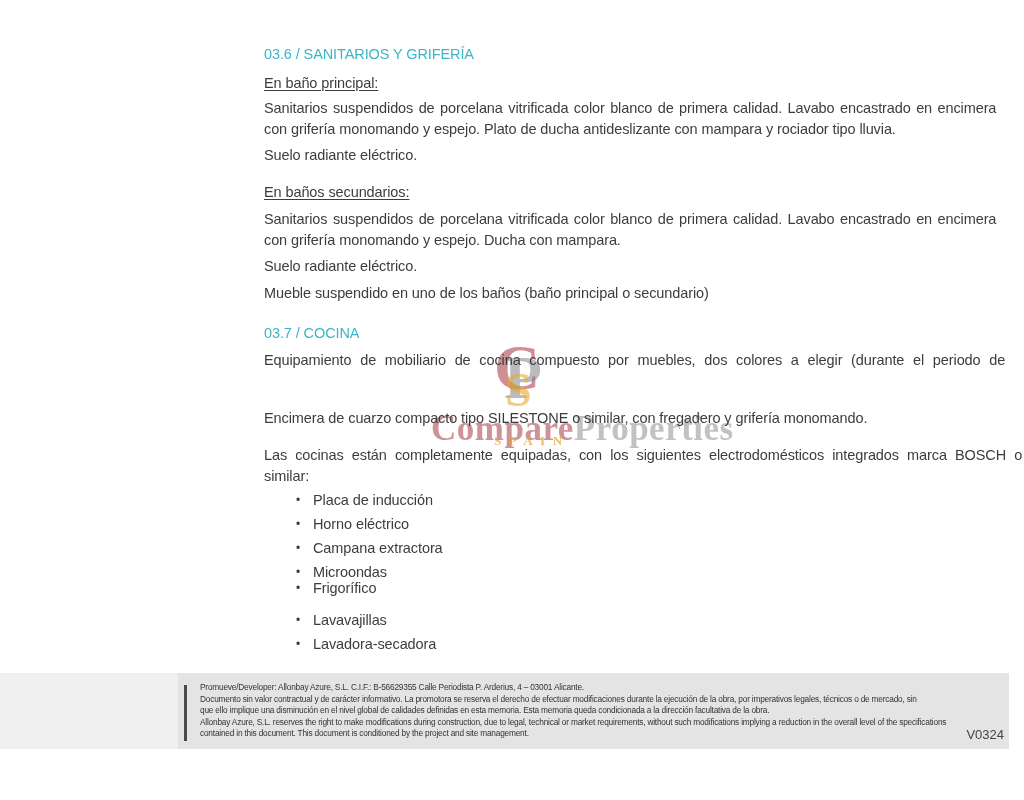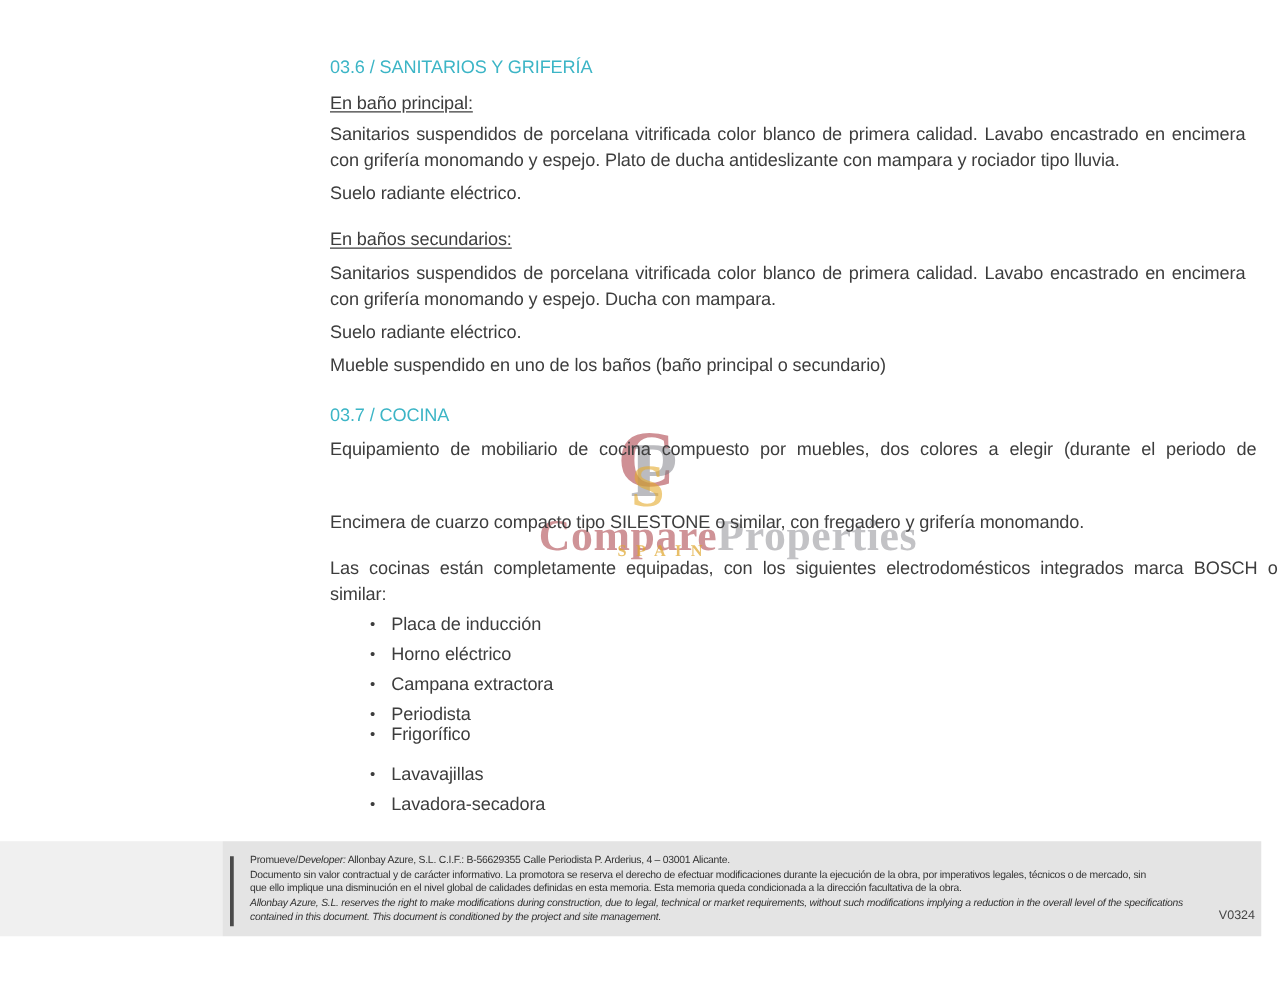--- a/index.html
+++ b/index.html
@@ -67,25 +67,25 @@
     background: #4a4a4a; z-index: 3;
   }
   .footer-text {
     position: absolute; left: 200px; top: 682px;
     z-index: 3;
     font-size: 8.3px; line-height: 11.6px;
     letter-spacing: -0.2px;
     color: #333333;
     white-space: nowrap;
   }
-  .footer-text .it { font-style: italic; }
+  .footer-text .it { }
   .footer-version {
     position: absolute; top: 727px; right: 20px;
     z-index: 3;
-    font-size: 10px; color: #444444; text-align: right;
+    font-size: 13px; color: #444444; text-align: right;
   }
 </style>
 </head>
 <body>
 
 <div id="page">
 
   <div class="wm wm-c">C</div>
   <div class="wm wm-p">P</div>
   <div class="wm wm-s">S</div>
@@ -106,21 +106,21 @@
 
   <div class="line sec-head" style="top:325px">03.7 / COCINA</div>
   <div class="line js2" style="top:352px">Equipamiento de mobiliario de cocina compuesto por muebles, dos colores a elegir (durante el periodo de</div>
   <div class="line" style="top:410px">Encimera de cuarzo compacto tipo SILESTONE o similar, con fregadero y grifería monomando.</div>
   <div class="line js3" style="top:447px">Las cocinas están completamente equipadas, con los siguientes electrodomésticos integrados marca BOSCH o</div>
   <div class="line" style="top:468px">similar:</div>
 
   <div class="line bullet-item" style="top:492px"><span class="bullet">•</span><span>Placa de inducción</span></div>
   <div class="line bullet-item" style="top:516px"><span class="bullet">•</span><span>Horno eléctrico</span></div>
   <div class="line bullet-item" style="top:540px"><span class="bullet">•</span><span>Campana extractora</span></div>
-  <div class="line bullet-item" style="top:564px"><span class="bullet">•</span><span>Periodista</span></div>
+  <div class="line bullet-item" style="top:564px"><span class="bullet">•</span><span>Microondas</span></div>
   <div class="line bullet-item" style="top:580px"><span class="bullet">•</span><span>Frigorífico</span></div>
   <div class="line bullet-item" style="top:612px"><span class="bullet">•</span><span>Lavavajillas</span></div>
   <div class="line bullet-item" style="top:636px"><span class="bullet">•</span><span>Lavadora-secadora</span></div>
 
   <div class="footer-band-left"></div>
   <div class="footer-band"></div>
   <div class="footer-bar"></div>
   <div class="footer-text">
     <div><span>Promueve/</span><span class="it">Developer:</span><span> Allonbay Azure, S.L. C.I.F.: B-56629355 Calle Periodista P. Arderius, 4 – 03001 Alicante.</span></div>
     <div>Documento sin valor contractual y de carácter informativo. La promotora se reserva el derecho de efectuar modificaciones durante la ejecución de la obra, por imperativos legales, técnicos o de mercado, sin</div>

